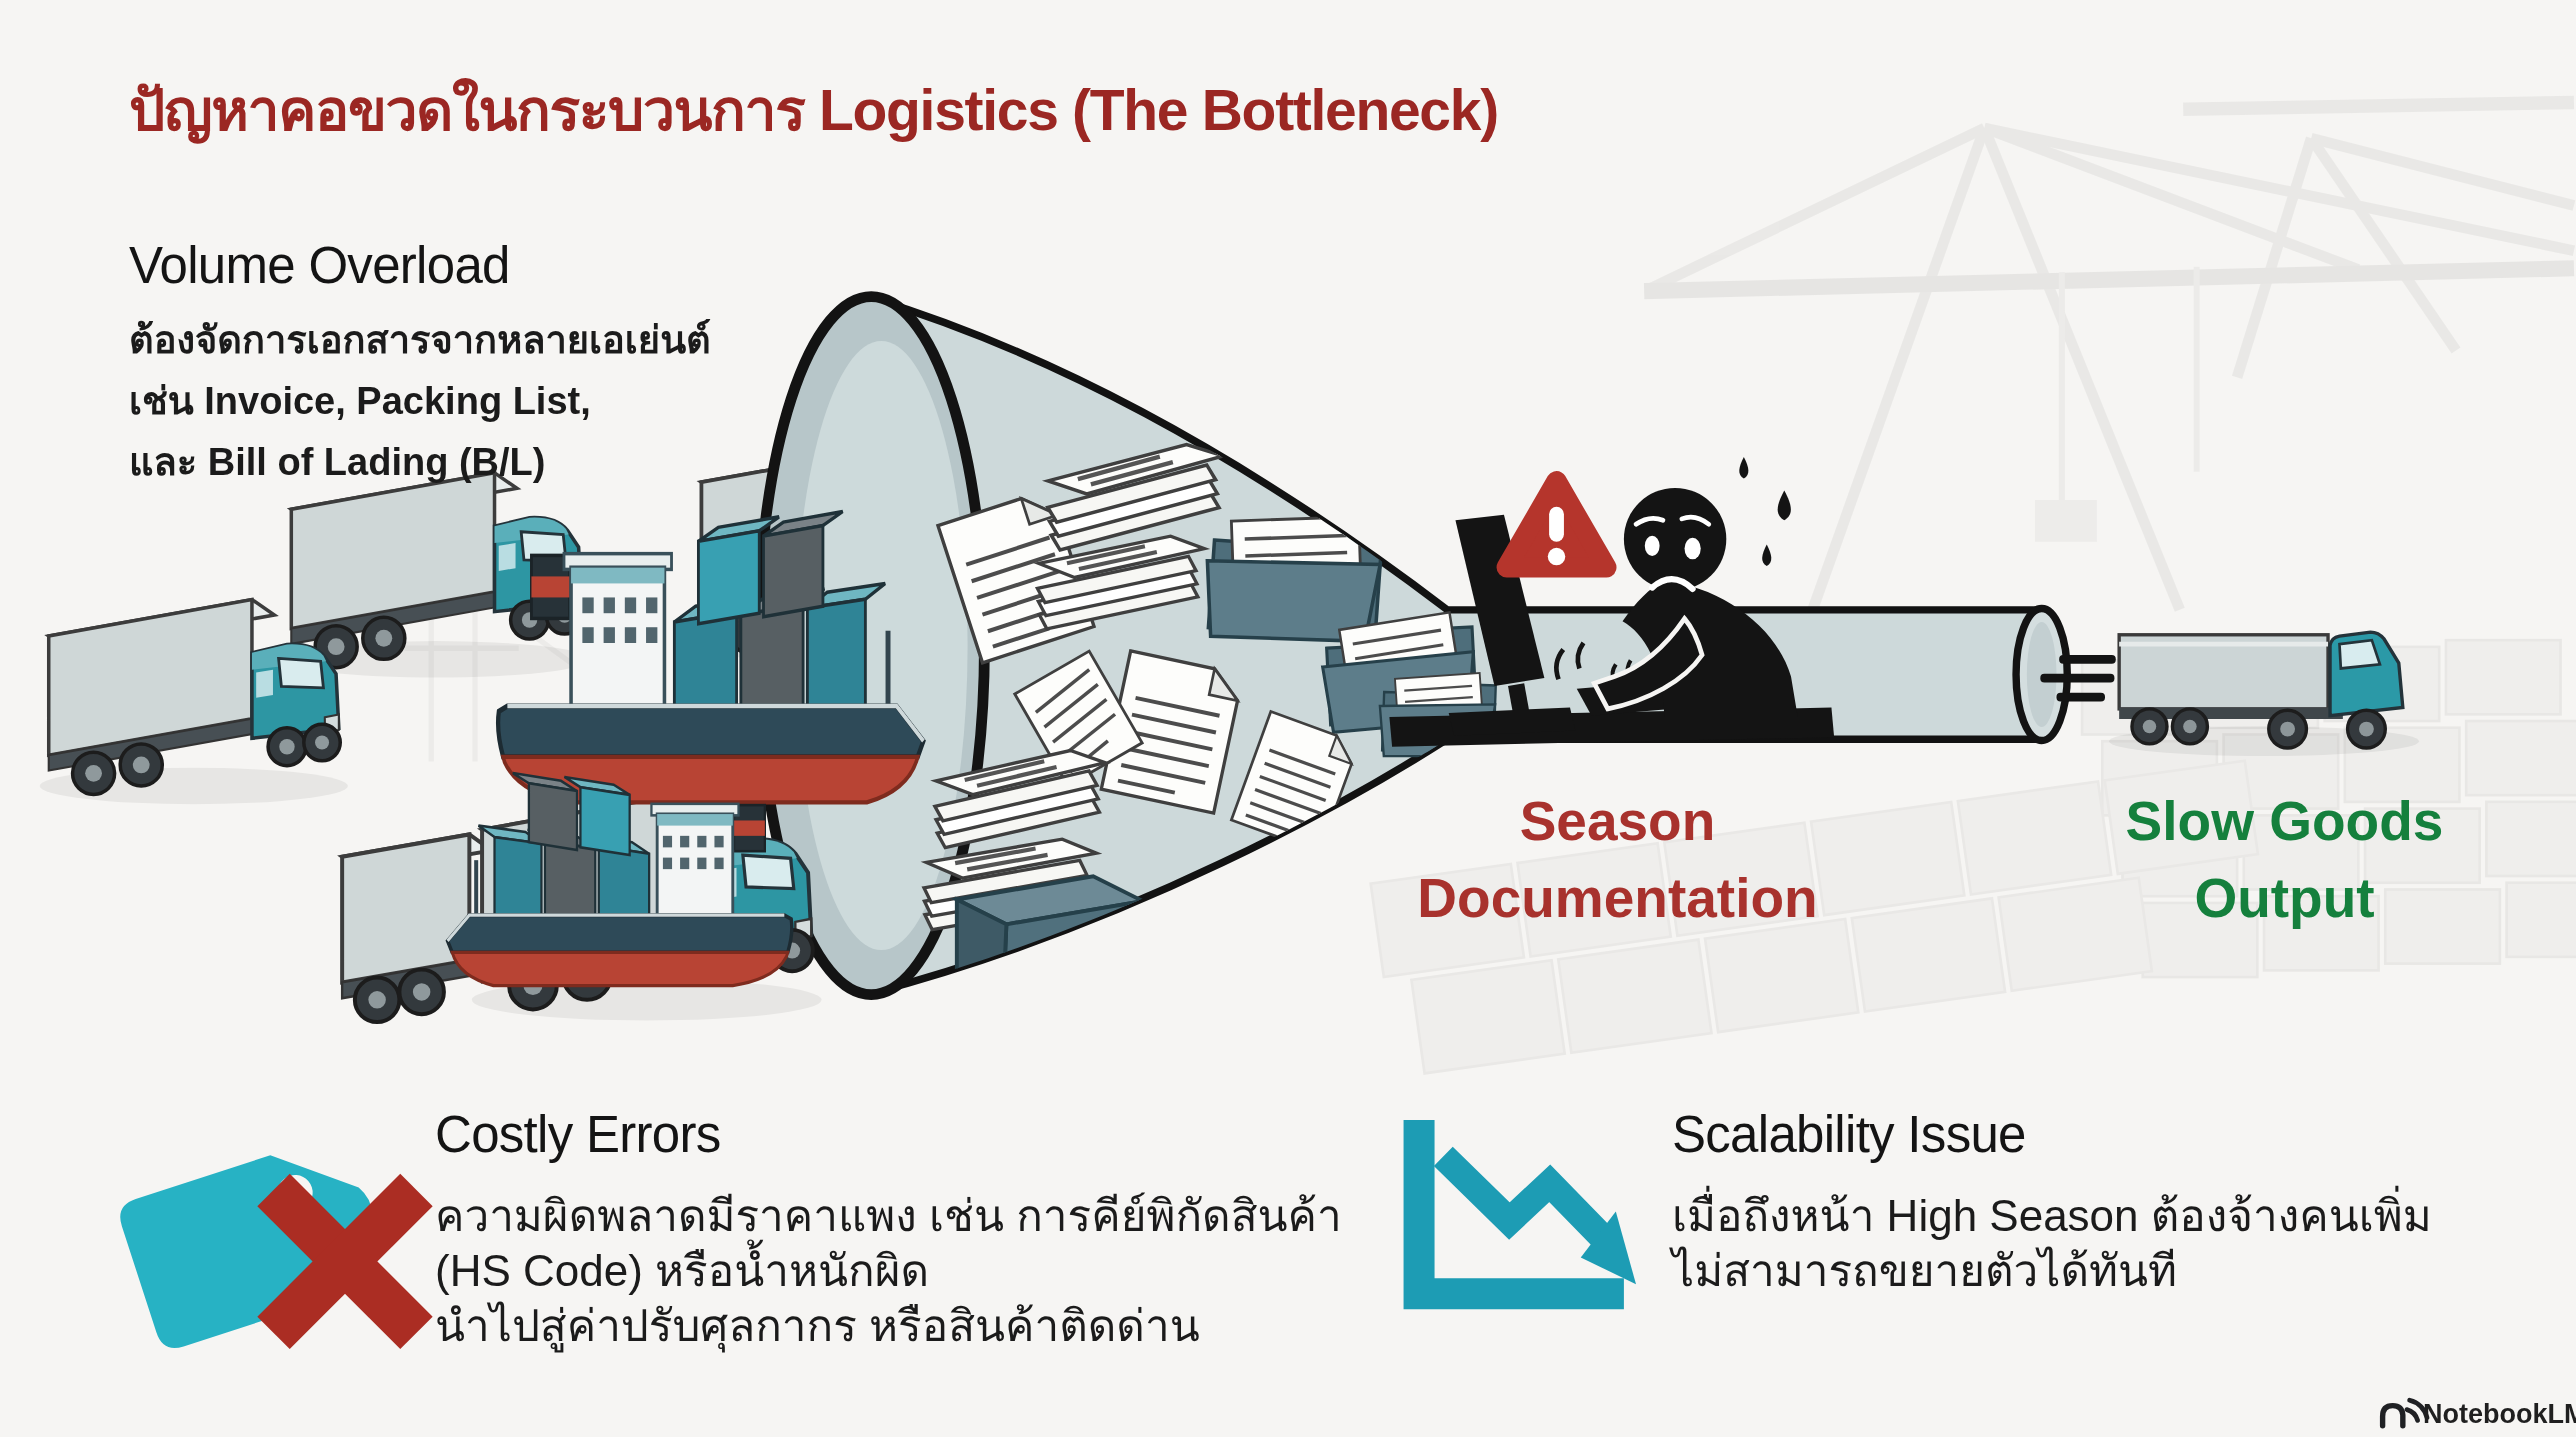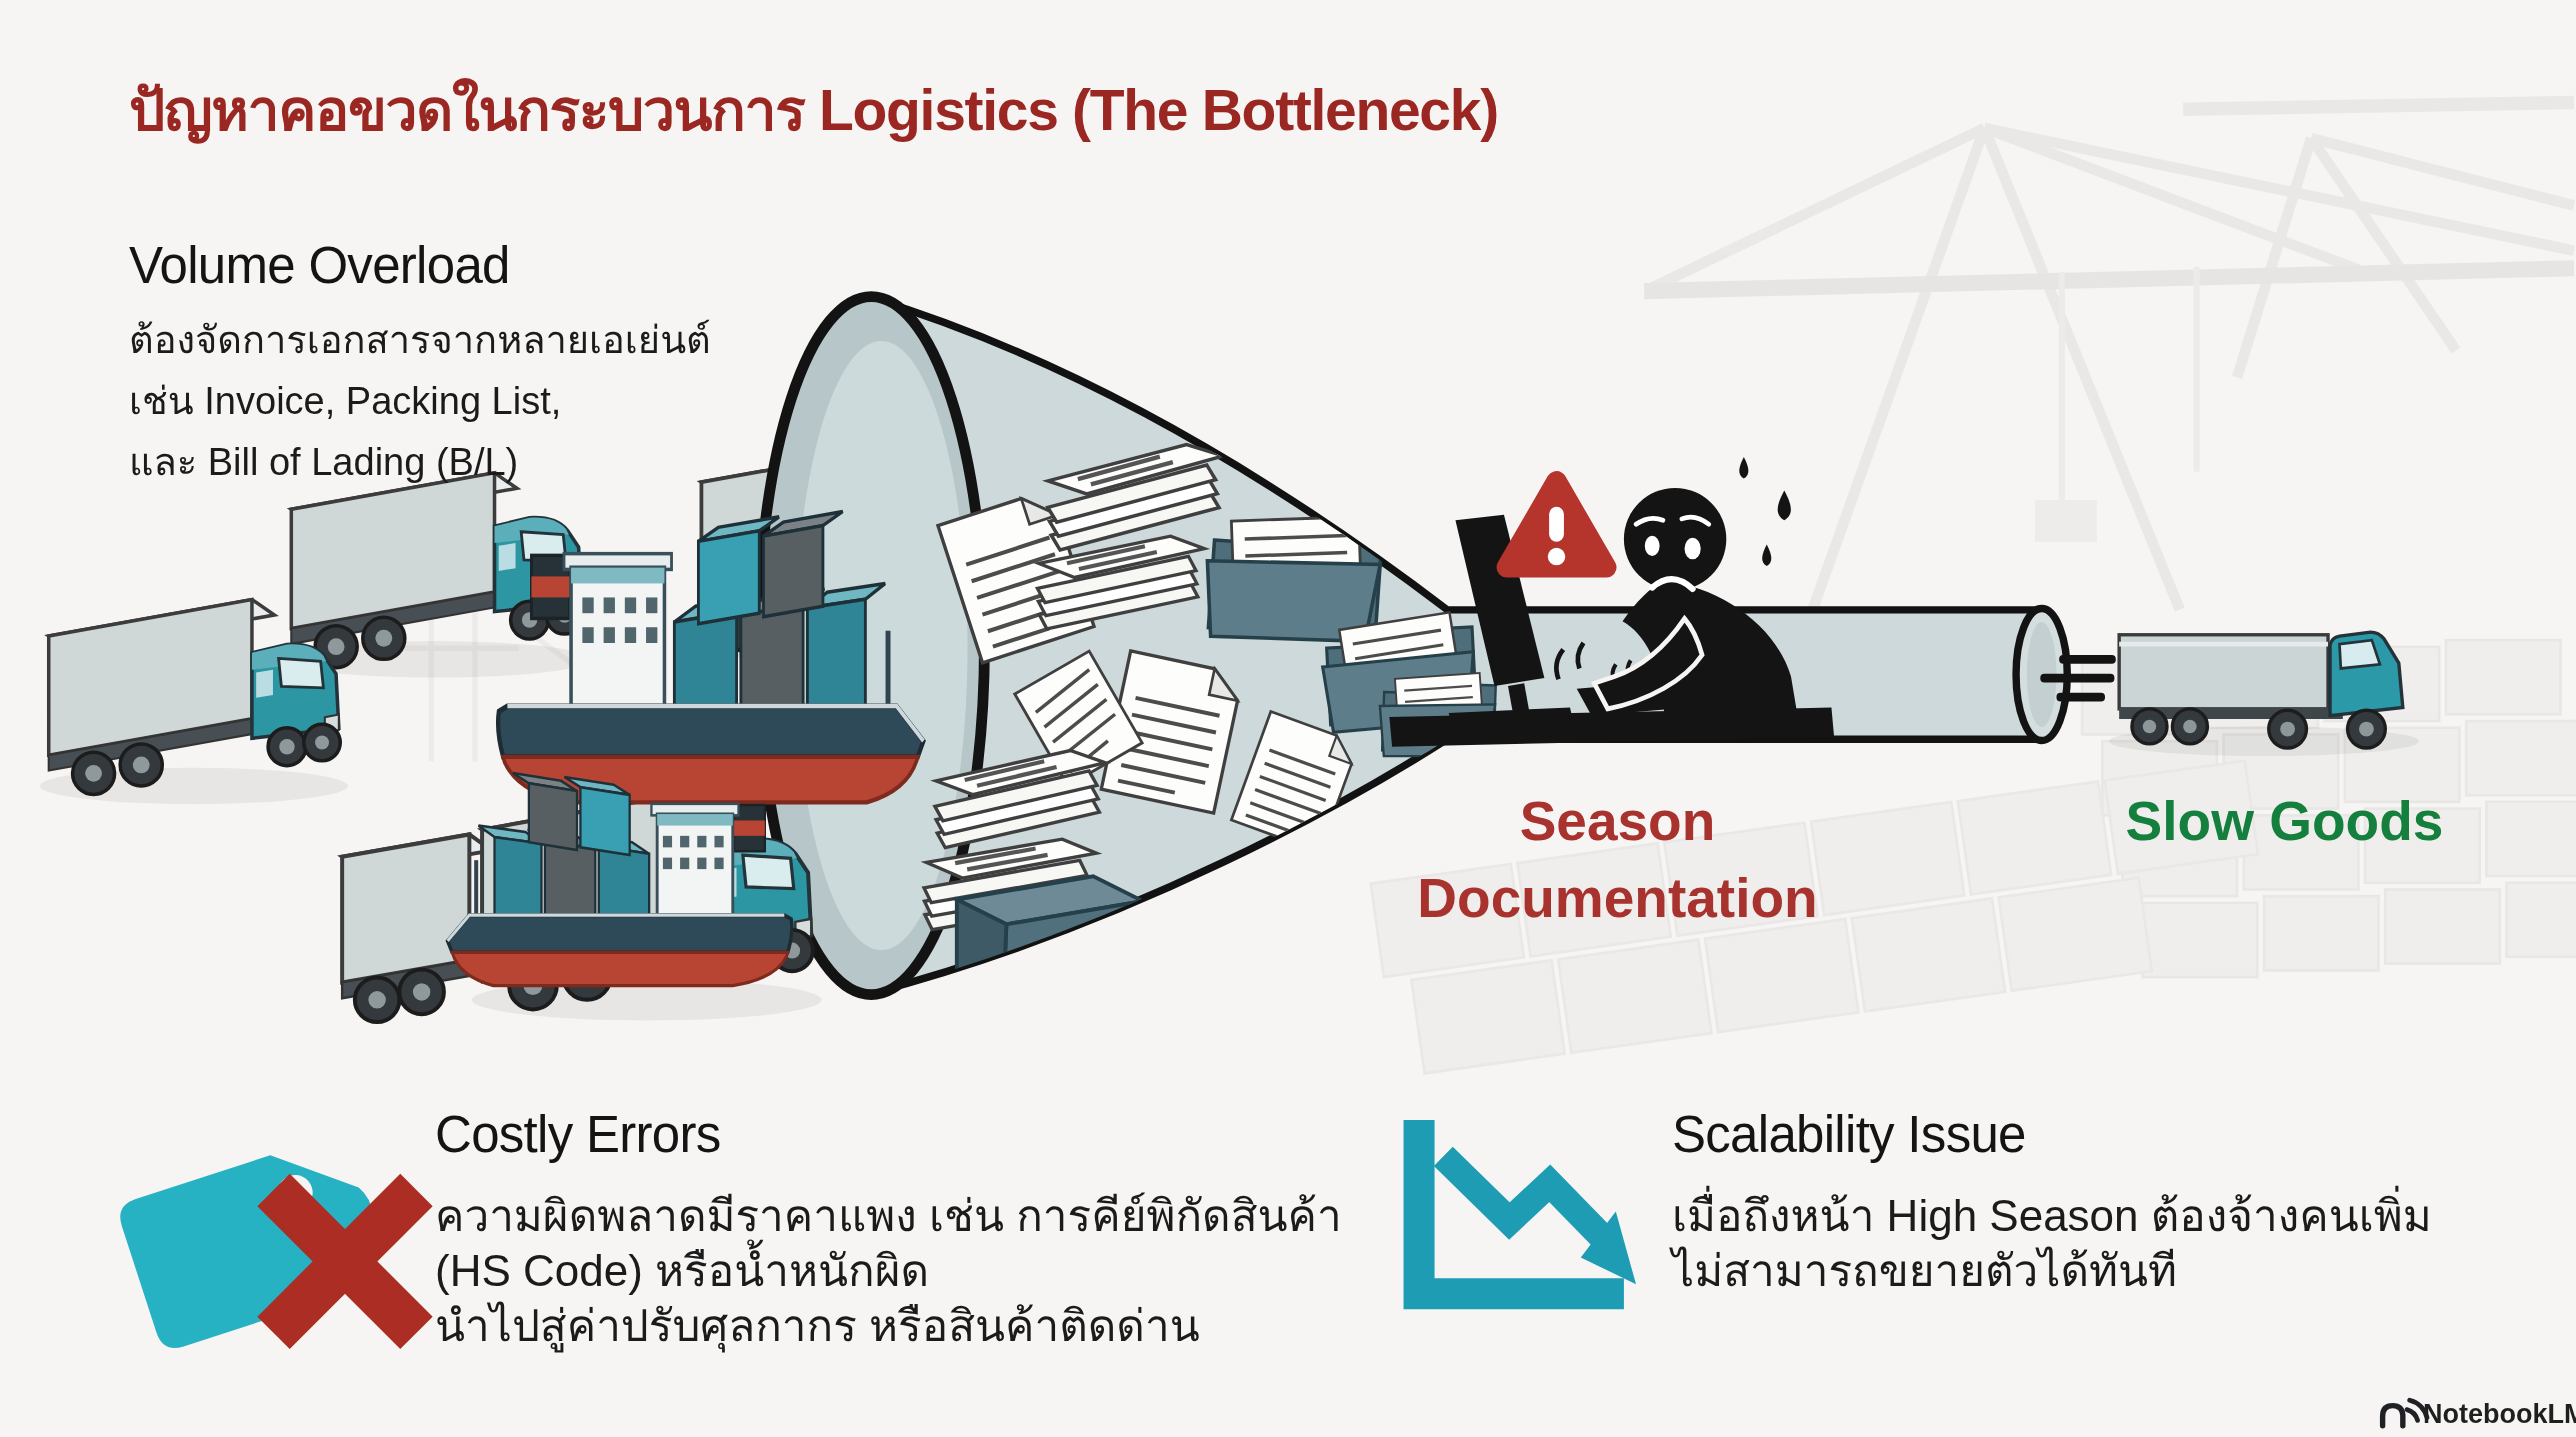--- a/index.html
+++ b/index.html
@@ -14,21 +14,21 @@
   .abs{position:absolute;}
   svg{display:block;}
   .title{
     left:129px;top:65px;width:2399px;
     font-size:57px;font-weight:700;letter-spacing:-1.3px;
     color:#9b2723;white-space:nowrap;
   }
   .sec-heading{
     font-size:51px;font-weight:400;color:#141414;white-space:nowrap;letter-spacing:-0.7px;
   }
-  .sec-body{font-size:38px;font-weight:400;color:#1b1b1b;line-height:61px;white-space:nowrap;}
+  .sec-body{font-size:38px;font-weight:700;color:#1b1b1b;line-height:61px;white-space:nowrap;}
   .sec-body-sm{font-size:44px;font-weight:500;color:#1b1b1b;line-height:55px;white-space:nowrap;}
   .center-label{
     font-size:55px;font-weight:700;line-height:77px;text-align:center;white-space:nowrap;
   }
   .red{color:#a8322d;}
   .black{color:#15803d;}
   .watermark-text{
     font-size:27px;font-weight:600;color:#1f1f1f;white-space:nowrap;
   }
 </style>
@@ -351,20 +351,21 @@
     </div>
   </div>
 
   <div class="abs center-label red" style="left:1341px;top:783px;width:553px">
     <div>Season</div>
     <div>Documentation</div>
   </div>
 
   <div class="abs center-label black" style="left:2035px;top:783px;width:499px">
     <div>Slow Goods</div>
+    <div>Output</div>
   </div>
 
   <div class="abs" style="left:435px;top:1105px">
     <div class="sec-heading">Costly Errors</div>
     <div class="sec-body-sm" style="margin-top:24px">
       <div>ความผิดพลาดมีราคาแพง เช่น การคีย์พิกัดสินค้า</div>
       <div>(HS Code) หรือน้ำหนักผิด</div>
       <div>นำไปสู่ค่าปรับศุลกากร หรือสินค้าติดด่าน</div>
     </div>
   </div>

